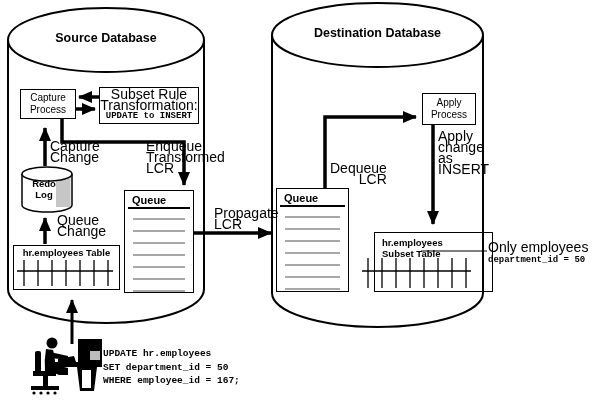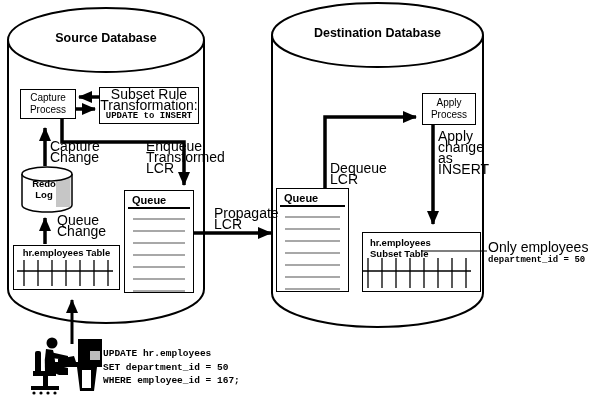--- a/index.html
+++ b/index.html
@@ -145,35 +145,35 @@
     <div class="qline"></div>
   </div>
 
   <div class="abs ctr pre b" style="left:24px;top:179px;width:40px;font-size:9.5px;line-height:10.5px;">Redo
 Log</div>
 
   <div class="box" style="left:13px;top:245px;width:107px;height:45px;">
     <div class="tbl-lbl ctr" style="margin-top:1px;">hr.employees Table</div>
   </div>
 
-  <div class="box" style="left:362px;top:232px;width:119px;height:60px;">
+  <div class="box" style="left:374px;top:232px;width:119px;height:60px;">
     <div class="tbl-lbl" style="padding:4px 0 0 7px;">hr.employees</div>
     <div class="tbl-lbl" style="padding-left:7px;">Subset Table</div>
   </div>
 
   <div class="abs lbl" style="left:50px;top:141px;">Capture
 Change</div>
   <div class="abs lbl" style="left:122px;top:141px;margin-left:24px;">Enqueue
 Transformed
 LCR</div>
   <div class="abs lbl" style="left:57px;top:215px;">Queue
 Change</div>
   <div class="abs lbl" style="left:214px;top:208px;">Propagate
 LCR</div>
-  <div class="abs lbl" style="left:330px;top:163px;">Dequeue
+  <div class="abs lbl" style="left:330px;top:163px;text-align:right;">Dequeue
 LCR</div>
   <div class="abs lbl" style="left:438px;top:131px;">Apply
 change
 as
 INSERT</div>
 
   <div class="abs" style="left:488px;top:242px;width:112px;">
     <div class="lbl">Only employees</div>
     <div class="mono" style="font-size:9px;line-height:12px;margin-top:1px;">department_id = 50</div>
   </div>

